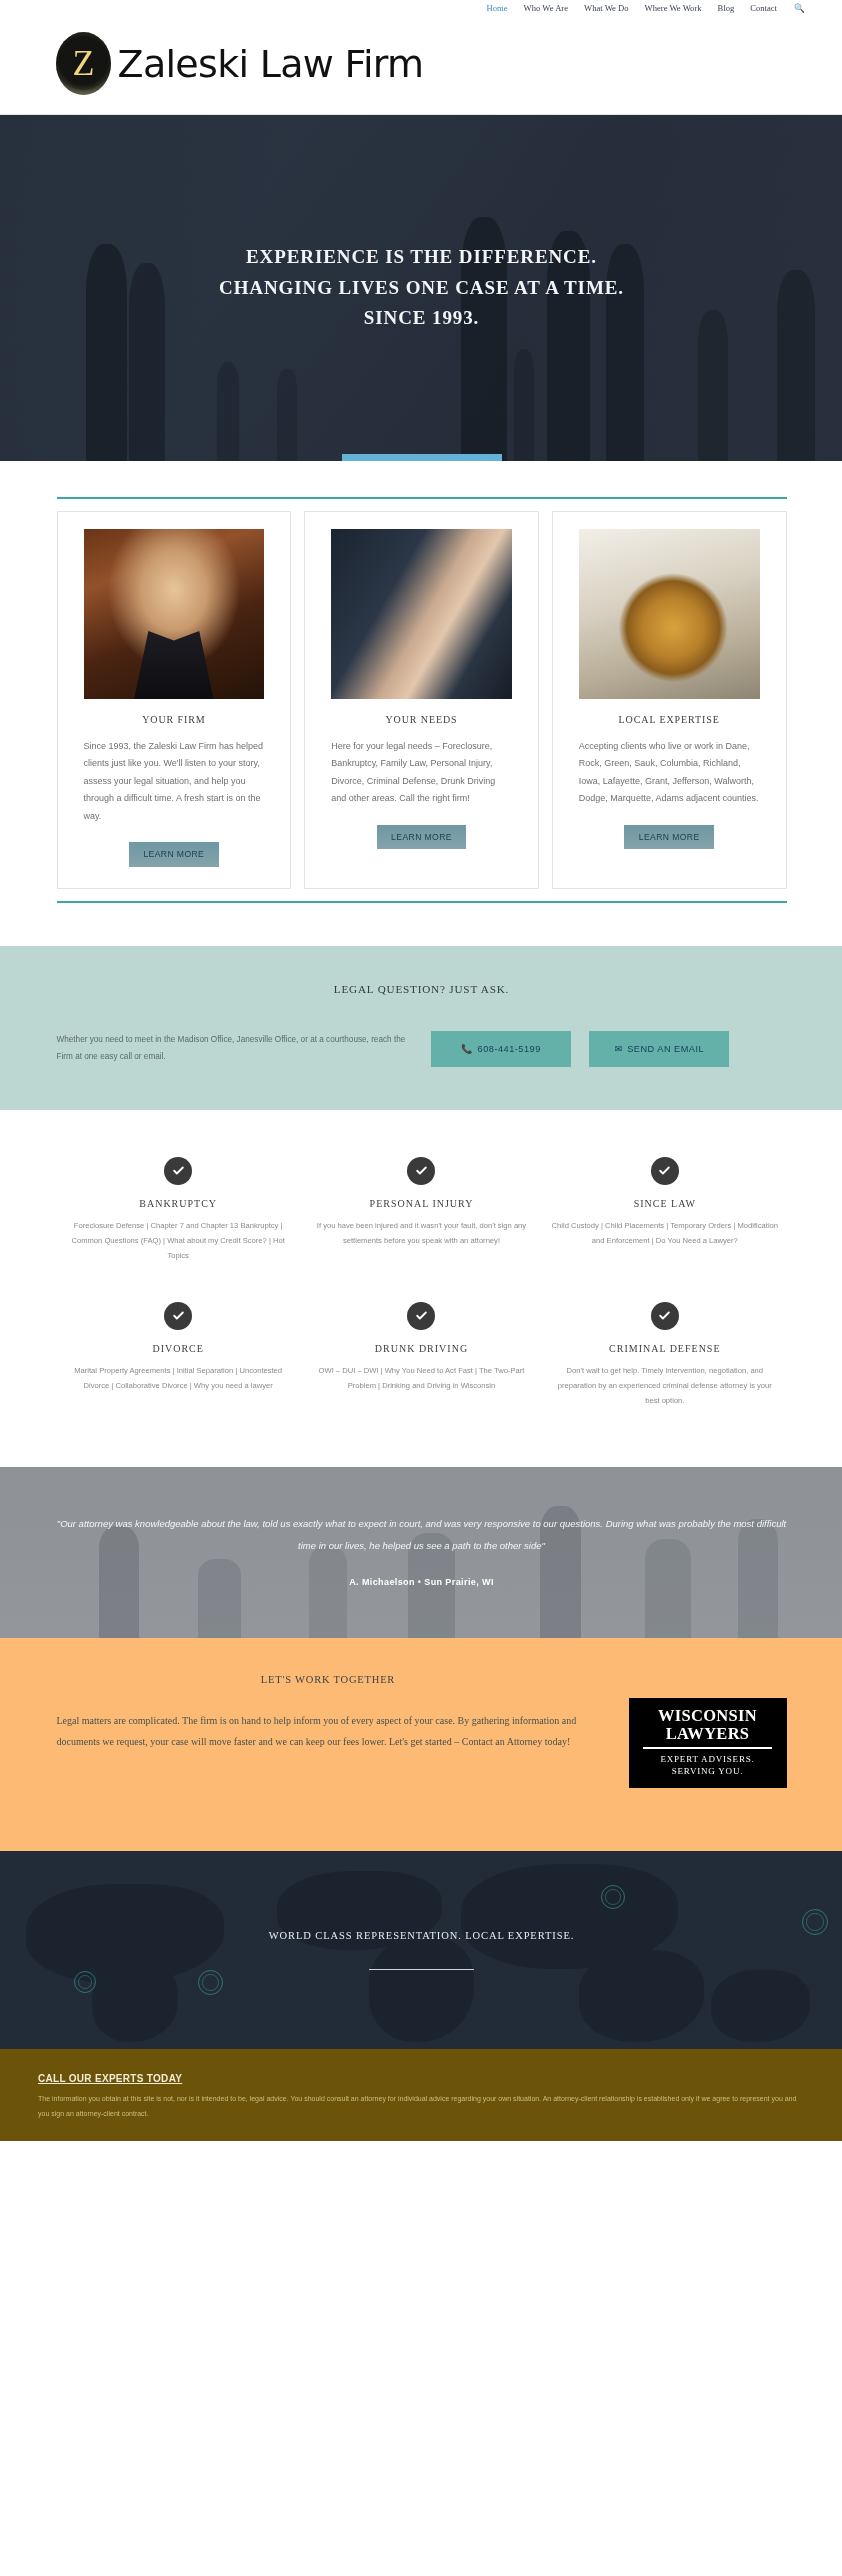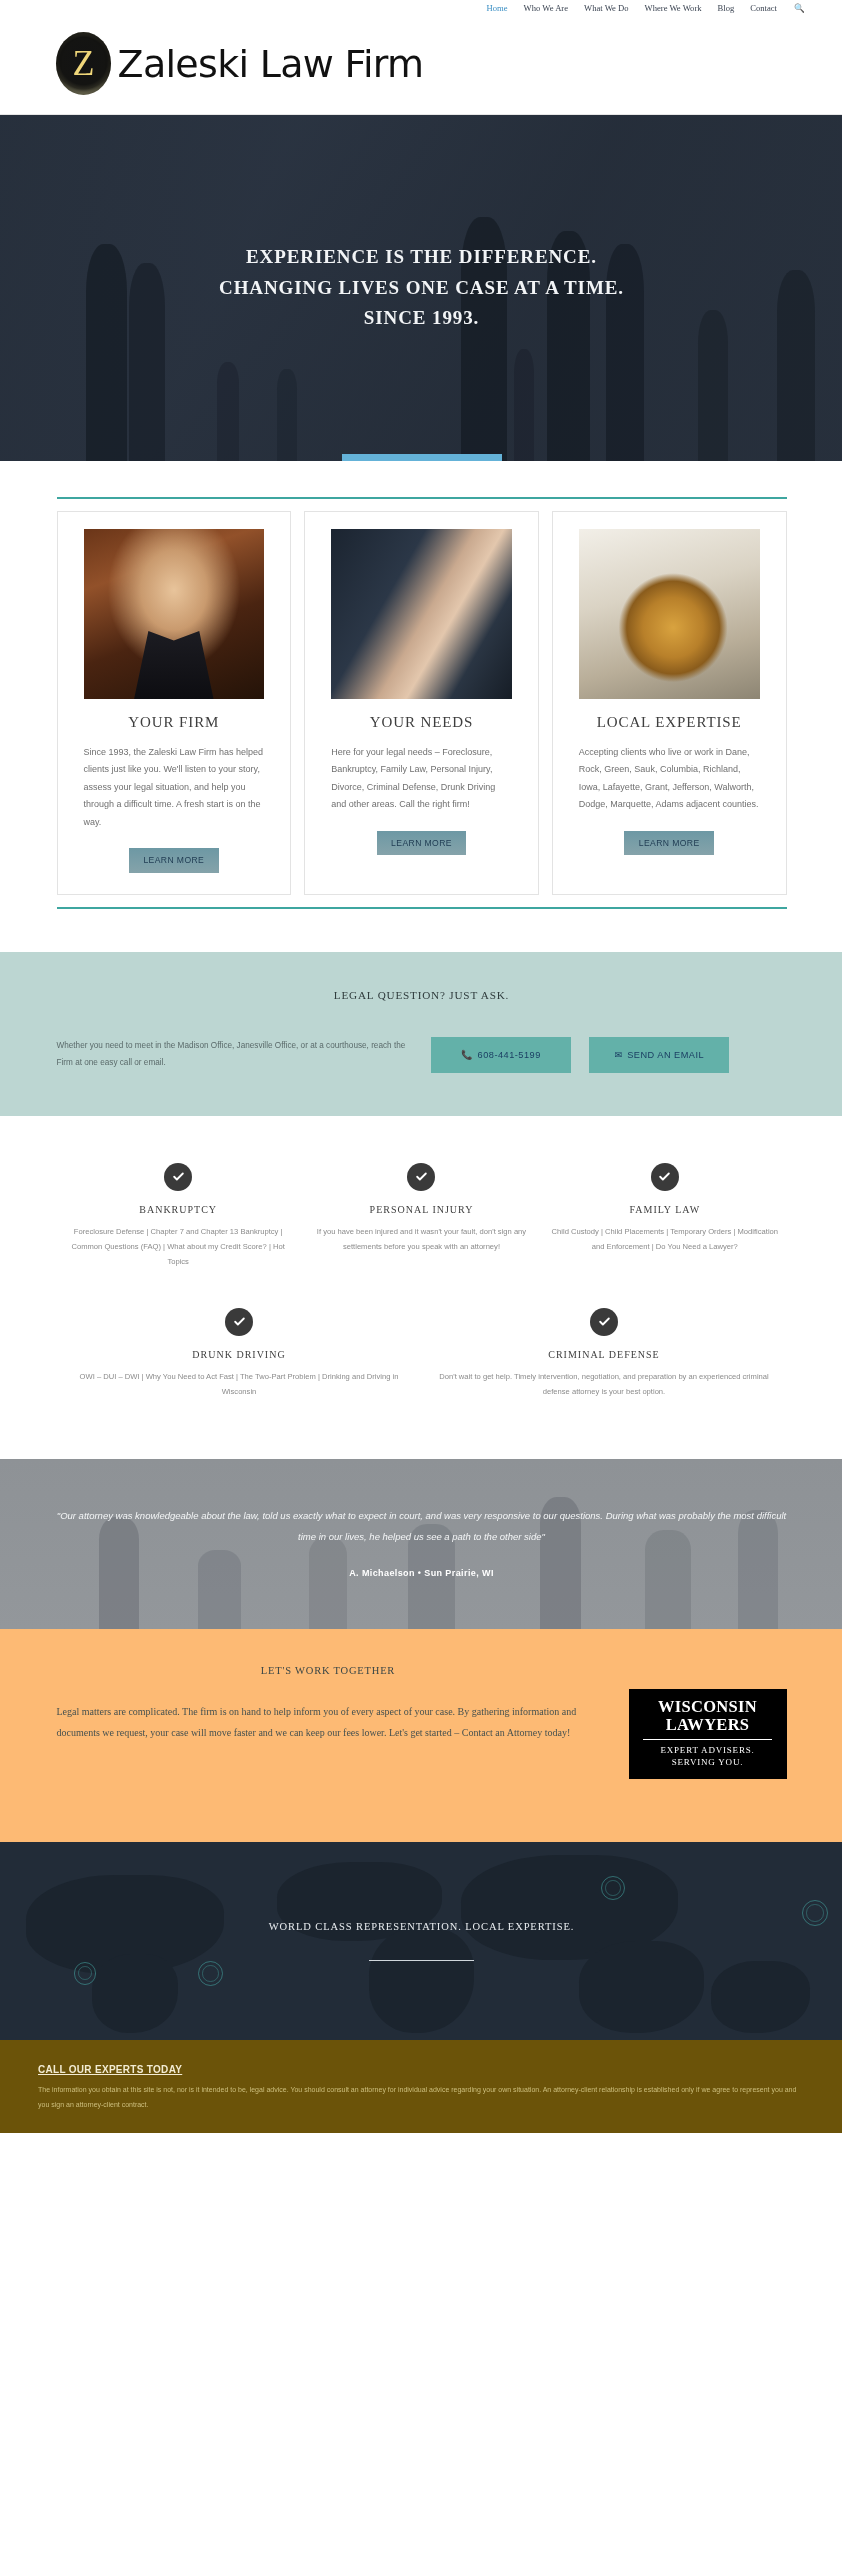--- a/index.html
+++ b/index.html
@@ -152,21 +152,21 @@
     background:
       linear-gradient(120deg,#1b2430 0%, #2b3747 34%, #c9a98f 52%, #e3c7ad 62%, #2a3543 78%, #161d26 100%);
   }
   .img-globe {
     background:
       radial-gradient(circle at 52% 58%, #d9a33f 0%, #b8802a 22%, #8a5c1c 34%, transparent 40%),
       linear-gradient(165deg,#f2efe8 0%, #dad3c4 38%, #b9ae99 70%, #8d8573 100%);
   }
   .card-title {
     font-family:"Liberation Serif", serif;
-    font-size:15px;
+    font-size:10px;
     color:#3e3e3e;
     letter-spacing:0.9px;
     margin-bottom:13px;
   }
   .card-text {
     font-size:9px;
     line-height:1.95;
     color:#707070;
     text-align:left;
     margin-bottom:17px;
@@ -469,26 +469,35 @@
       </div>
       <div class="pcell-title">PERSONAL INJURY</div>
       <div class="pcell-text">If you have been injured and it wasn't your fault, don't sign any settlements before you speak with an attorney!</div>
     </div>
     <div class="pcell">
       <div class="check-circle">
         <svg viewBox="0 0 24 24">
             <path d="M4 12.5l5 5L20 6.5" fill="none" stroke="#fff" stroke-width="3.4" stroke-linecap="round" stroke-linejoin="round"></path>
           </svg>
       </div>
-      <div class="pcell-title">FAMILY LAW</div>
+      <div class="pcell-title">SINCE LAW</div>
       <div class="pcell-text">Child Custody | Child Placements | Temporary Orders | Modification and Enforcement | Do You Need a Lawyer?</div>
     </div>
   </div>
 
   <div class="prow">
+    <div class="pcell">
+      <div class="check-circle">
+        <svg viewBox="0 0 24 24">
+            <path d="M4 12.5l5 5L20 6.5" fill="none" stroke="#fff" stroke-width="3.4" stroke-linecap="round" stroke-linejoin="round"></path>
+          </svg>
+      </div>
+      <div class="pcell-title">DIVORCE</div>
+      <div class="pcell-text">Marital Property Agreements | Initial Separation | Uncontested Divorce | Collaborative Divorce | Why you need a lawyer</div>
+    </div>
     <div class="pcell">
       <div class="check-circle">
         <svg viewBox="0 0 24 24">
             <path d="M4 12.5l5 5L20 6.5" fill="none" stroke="#fff" stroke-width="3.4" stroke-linecap="round" stroke-linejoin="round"></path>
           </svg>
       </div>
       <div class="pcell-title">DRUNK DRIVING</div>
       <div class="pcell-text">OWI – DUI – DWI | Why You Need to Act Fast | The Two-Part Problem | Drinking and Driving in Wisconsin</div>
     </div>
     <div class="pcell">

